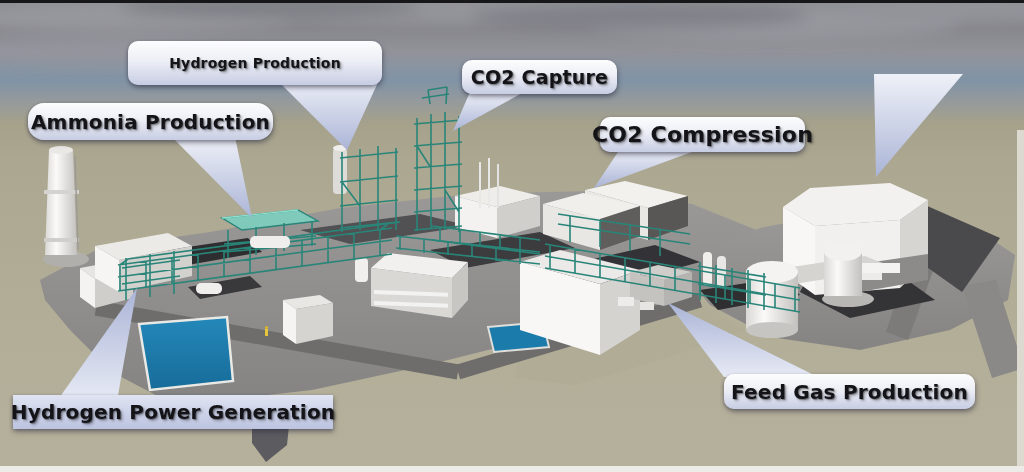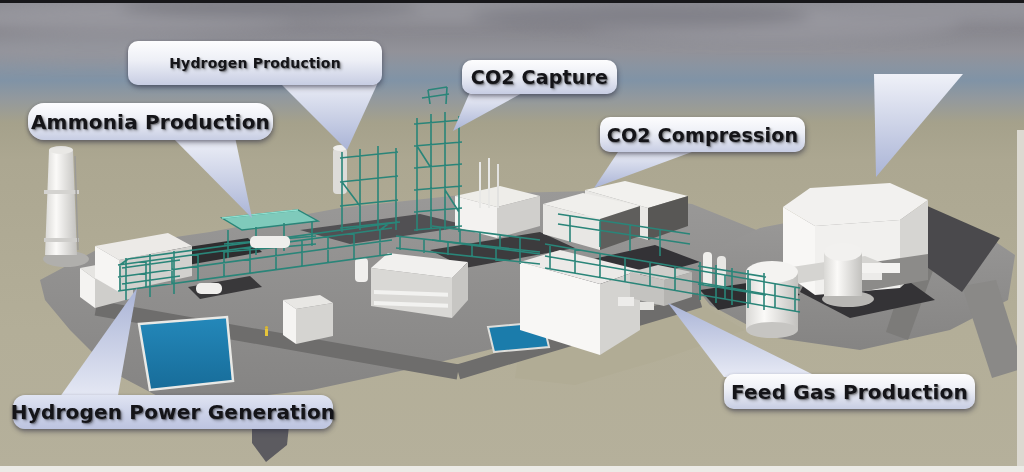--- a/index.html
+++ b/index.html
@@ -19,26 +19,26 @@
     box-shadow:1px 3px 5px rgba(45,45,65,.45), -1px 1px 3px rgba(45,45,65,.25);
     color:#141418;
     font-weight:bold;
     letter-spacing:.2px;
     text-shadow:1px 1px 1px rgba(0,0,0,.35), 2px 2px 3px rgba(0,0,0,.28);
     white-space:nowrap;
   }
   .b1{left:128px;top:41px;width:254px;height:44px;font-size:14px;text-align:center;}
   .b2{left:28px;top:103px;width:245px;height:37px;font-size:20px;border-radius:16px;}
   .b3{left:462px;top:60px;width:155px;height:34px;font-size:19px;}
-  .b4{left:600px;top:117px;width:205px;height:35px;font-size:19px;}
+  .b4{left:600px;top:117px;width:205px;height:35px;font-size:22px;}
   .b5{left:732px;top:46px;width:275px;height:30px;font-size:18px;}
   .b6{left:724px;top:374px;width:251px;height:35px;font-size:20px;}
   .b7{left:13px;top:395px;width:320px;height:34px;font-size:20px;
       background:linear-gradient(180deg,#e0e4f2 0%,#cdd3e9 50%,#bdc4e0 100%);
-      border-radius:12px;}
+      border-radius:0;}
 </style>
 </head>
 <body>
 
 <div id="stage">
 
   <svg id="scene" viewBox="0 0 1024 472" xmlns="http://www.w3.org/2000/svg">
     <defs>
       <linearGradient id="skyGrad" x1="0" y1="0" x2="0" y2="1">
         <stop offset="0%" stop-color="#8e8e95"></stop>

